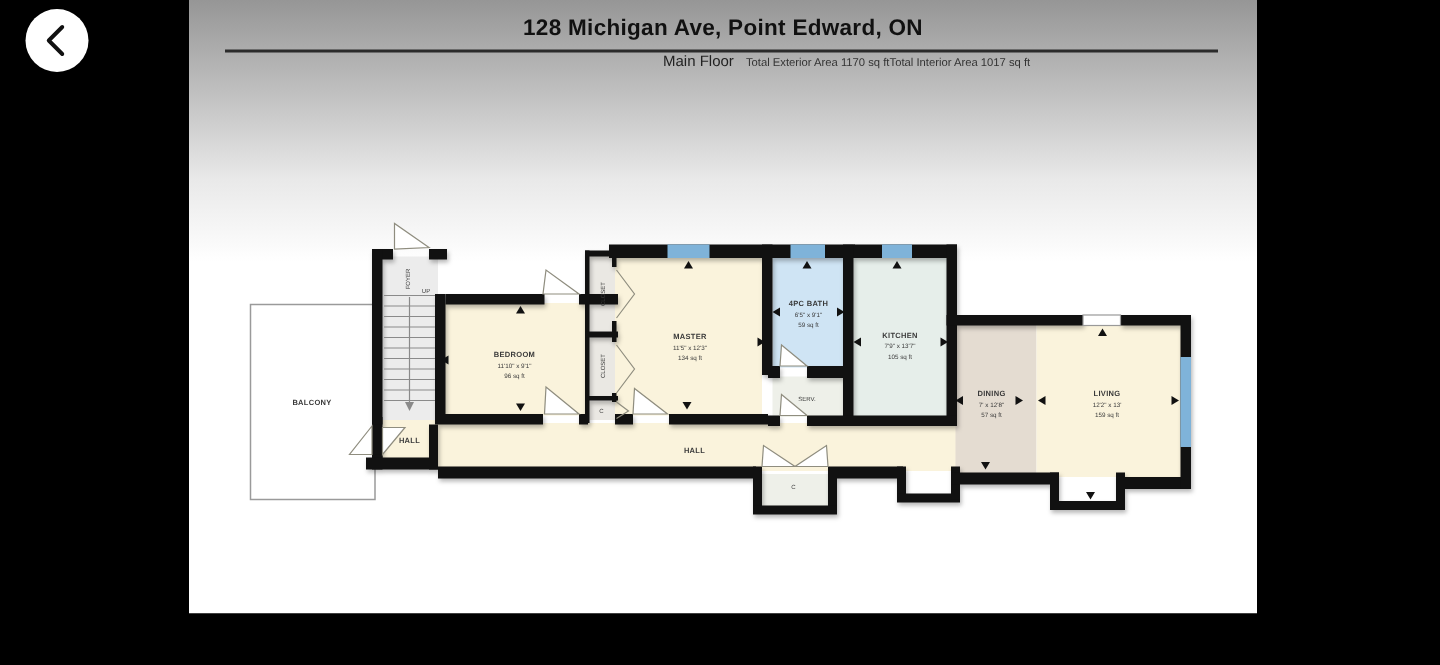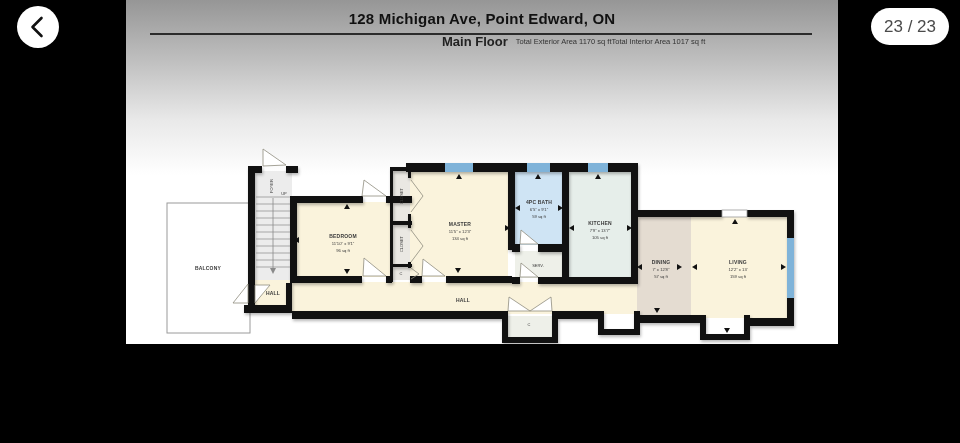--- a/index.html
+++ b/index.html
@@ -1,24 +1,24 @@
 <!DOCTYPE html>
 <html><head>
 <meta charset="utf-8">
 <style>
   html,body{margin:0;padding:0;background:#000;}
   *{box-sizing:border-box;font-family:"Liberation Sans",sans-serif;}
-  .stage{position:relative;width:960px;height:344px;background:#000;overflow:hidden;}
+  .stage{position:relative;width:960px;height:409px;background:#000;overflow:hidden;}
   .page{position:absolute;left:126px;top:0;width:712px;height:443px;
         background:linear-gradient(to bottom,#969696 0px,#c0c0c0 62px,#e9e9e9 120px,#ffffff 175px);}
   .page-title{position:absolute;top:10px;left:0;width:100%;text-align:center;
         font-size:15px;font-weight:bold;color:#111;letter-spacing:.2px;}
   .title-divider{position:absolute;top:33px;left:24px;width:662px;height:2px;background:#2b2b2b;}
   .subhead{position:absolute;top:37px;left:316px;display:flex;gap:8px;align-items:flex-start;}
-  .floor-label{font-size:13px;font-weight:bold;color:#222;line-height:10px;}
+  .floor-label{font-size:10px;font-weight:normal;color:#222;line-height:10px;}
   .stats{display:flex;flex-direction:row;align-items:flex-end;}
   .stats div{font-size:7.5px;color:#333;line-height:10px;white-space:nowrap;}
   .back-btn{position:absolute;left:17px;top:6px;width:42px;height:42px;border-radius:50%;
         background:#fff;border:none;padding:0;display:flex;align-items:center;justify-content:center;cursor:pointer;}
   .counter-pill{position:absolute;left:871px;top:8px;height:37px;padding:0 13px;border-radius:19px;
         background:#fff;color:#4b4b4b;font-size:17px;display:flex;align-items:center;}
   .home-indicator{position:absolute;left:355px;top:427px;width:250px;height:6px;border-radius:3px;background:#7b7b7b;}
   .plan{position:absolute;left:0;top:0;}
   .plan text{fill:#3a3a3a;}
   .rname{font-size:5px;font-weight:bold;letter-spacing:.2px;fill:#333;}
@@ -216,15 +216,14 @@
       <text class="rsmall" x="529" y="326">C</text>
     </g>
   </svg>
 
   <button class="back-btn">
     <svg width="42" height="42" viewBox="0 0 42 42">
       <polyline points="24.5,12 15.5,21 24.5,30" fill="none" stroke="#111" stroke-width="2.6" stroke-linecap="round" stroke-linejoin="round"></polyline>
     </svg>
   </button>
 
-  <div class="counter-pill">23 / 23</div>
 
 </div>
 
 </body></html>

